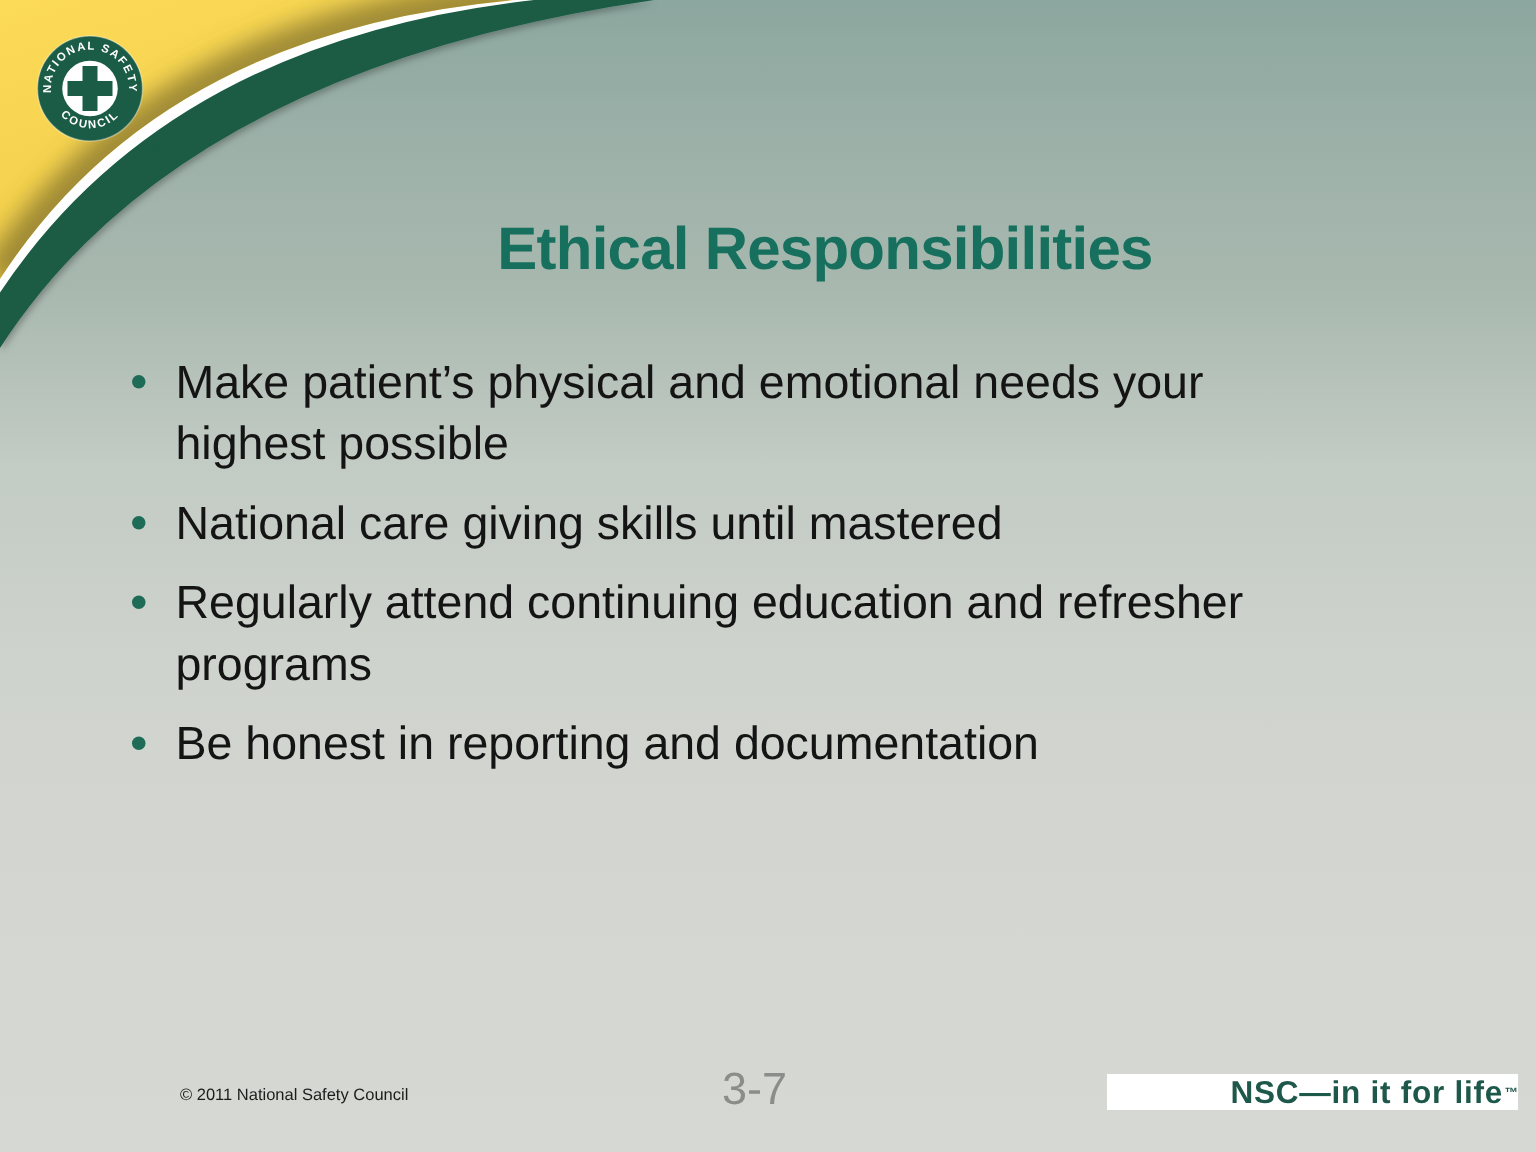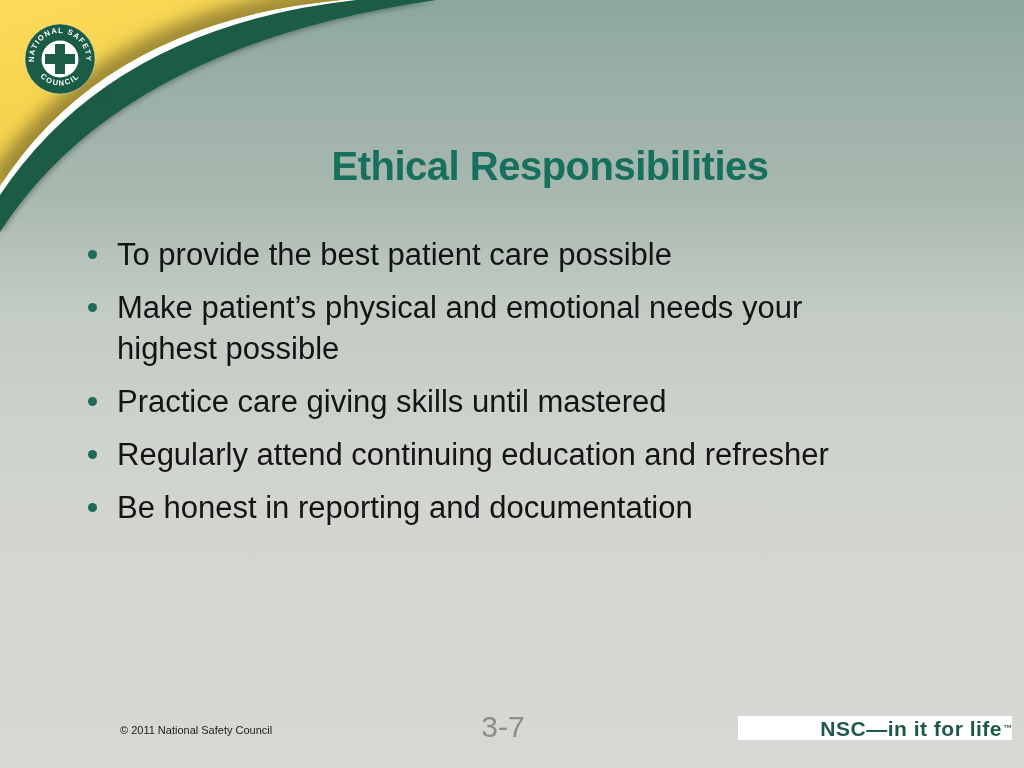--- a/index.html
+++ b/index.html
@@ -102,40 +102,35 @@
       <text x="41" y="42" font-size="10" fill="#1A5C45" font-family="Liberation Sans, DejaVu Sans, sans-serif">®</text>
     </g>
   </svg>
 
   <div class="slide-title">Ethical Responsibilities</div>
 
   <div class="bullet-list">
       <div class="bullet-item">
         <span class="bullet-dot"></span>
         <div>
-          <div class="bullet-line">To provide the best patient care possible</div>
-        </div>
-      </div>
-      <div class="bullet-item">
-        <span class="bullet-dot"></span>
-        <div>
           <div class="bullet-line">Make patient’s physical and emotional needs your</div>
           <div class="bullet-line">highest possible</div>
         </div>
       </div>
       <div class="bullet-item">
         <span class="bullet-dot"></span>
         <div>
-          <div class="bullet-line">Practice care giving skills until mastered</div>
+          <div class="bullet-line">National care giving skills until mastered</div>
         </div>
       </div>
       <div class="bullet-item">
         <span class="bullet-dot"></span>
         <div>
           <div class="bullet-line">Regularly attend continuing education and refresher</div>
+          <div class="bullet-line">programs</div>
         </div>
       </div>
       <div class="bullet-item">
         <span class="bullet-dot"></span>
         <div>
           <div class="bullet-line">Be honest in reporting and documentation</div>
         </div>
       </div>
     </div>
 

